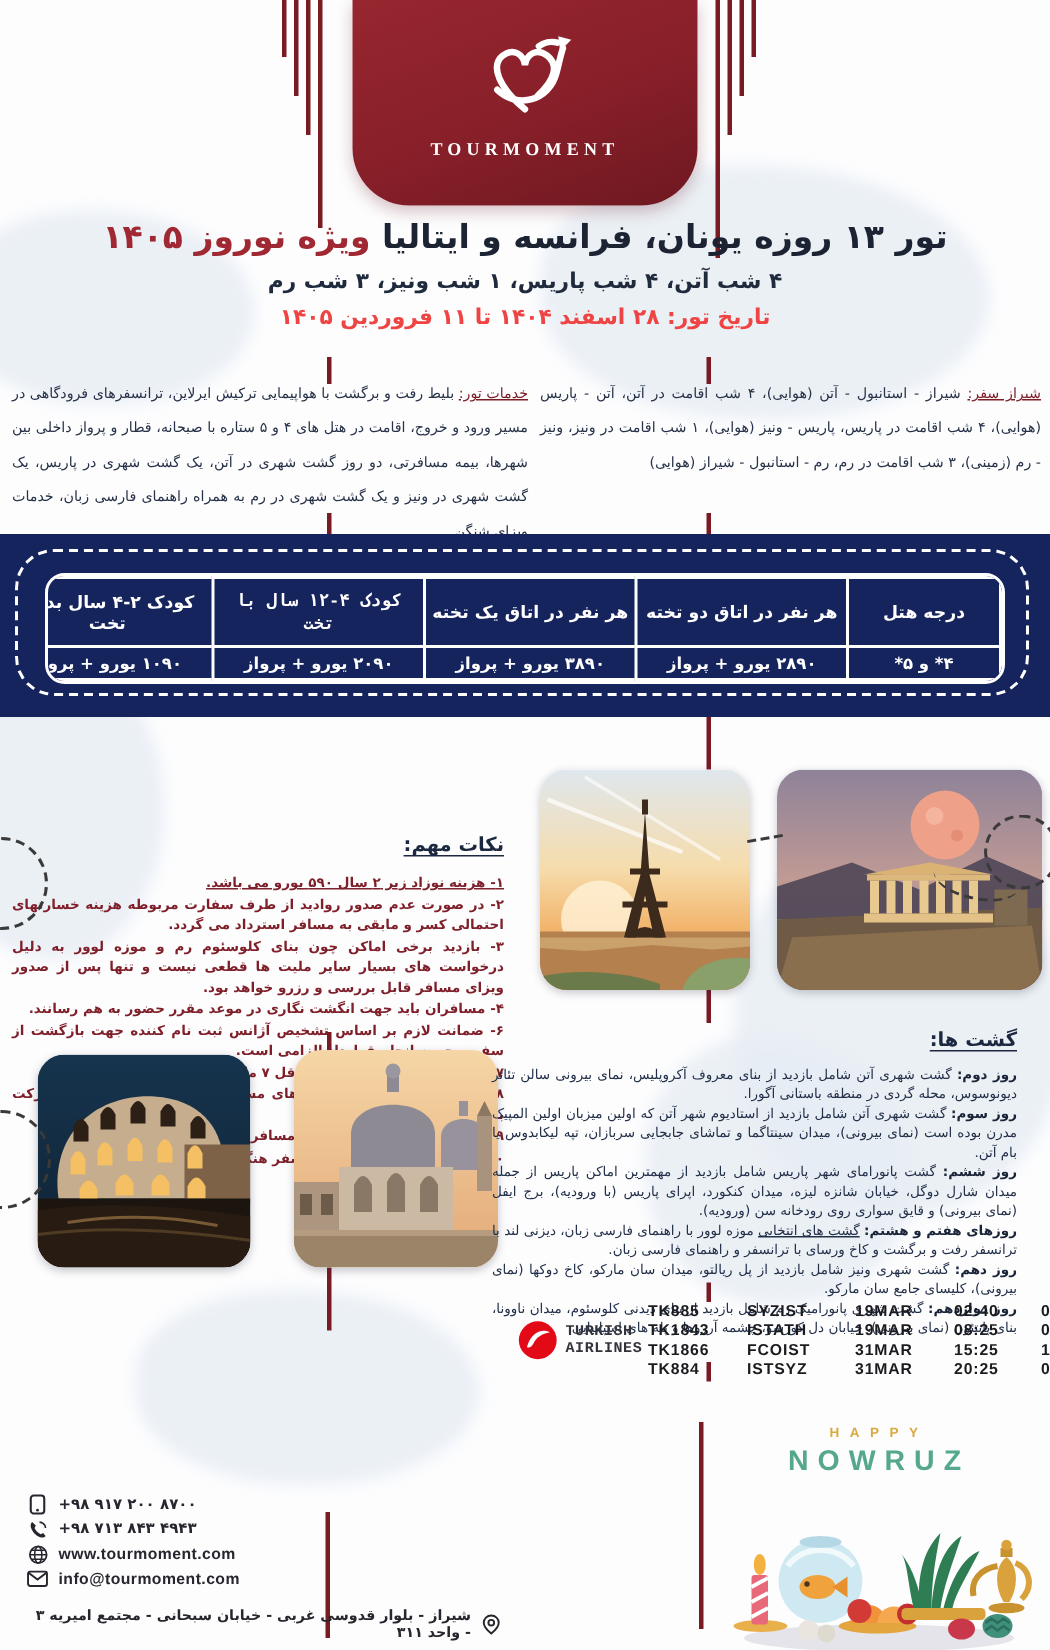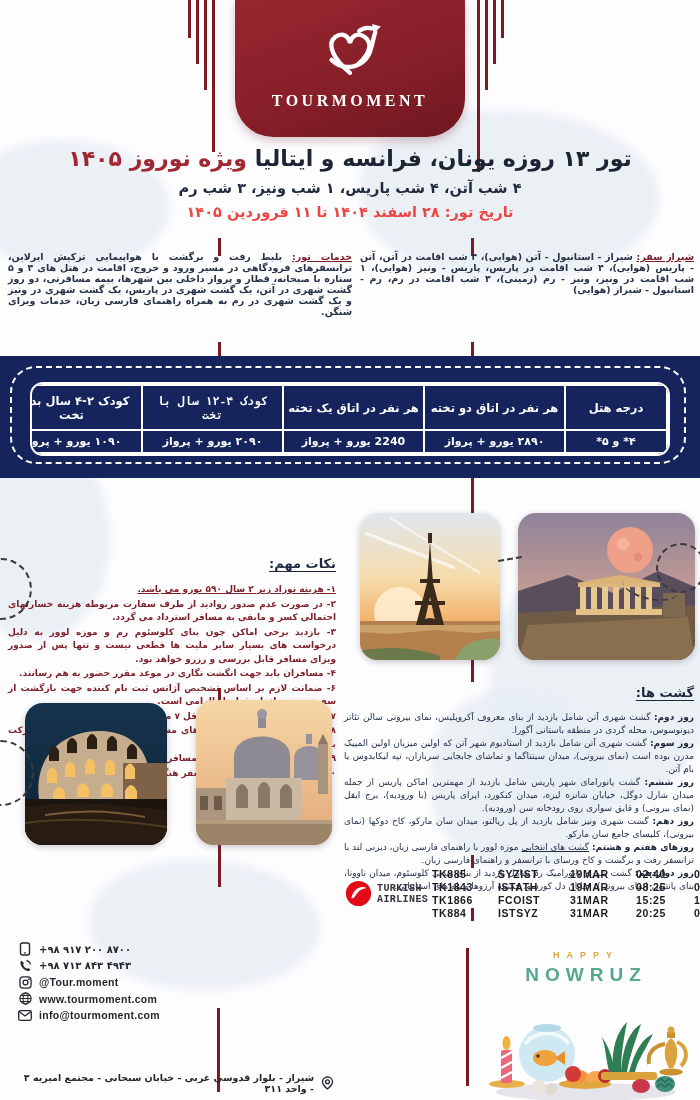--- a/index.html
+++ b/index.html
@@ -9,30 +9,30 @@
   .blob{position:absolute;background:#e7edf4;border-radius:45% 55% 50% 50%;filter:blur(5px);opacity:.8;}
   
   .vline{position:absolute;width:3px;background:#7a1b24;}
   
   .logo-box{position:absolute;left:235px;top:0;width:230px;height:137px;
     background:linear-gradient(160deg,#97262f 0%,#871f29 55%,#6f1820 100%);
     border-radius:0 0 38px 38px;display:flex;flex-direction:column;align-items:center;
     justify-content:flex-start;box-shadow:0 4px 10px rgba(100,20,30,.25);}
   .logo-heart{margin-top:10px;}
   .brand-name{color:#fff;font-family:"Liberation Serif",serif;font-weight:bold;
-    font-size:16px;letter-spacing:3.5px;margin-top:2px;}
+    font-size:12px;letter-spacing:3.5px;margin-top:2px;}
   
   .headline{position:absolute;left:0;top:146px;width:100%;text-align:center;direction:rtl;}
   .h-title{font-size:22px;font-weight:bold;color:#1c2433;}
   .h-title .hl{color:#a02832;}
   .h-sub{font-size:14.5px;font-weight:bold;color:#1f2a3d;margin-top:9px;}
   .h-date{font-size:14.5px;font-weight:bold;color:#ef4444;margin-top:8px;}
   
-  .col{position:absolute;direction:rtl;text-align:justify;font-size:9.5px;line-height:11px;
-    color:#273248;font-weight:bold;}
+  .col{position:absolute;direction:rtl;text-align:justify;font-size:9.5px;line-height:23px;
+    color:#273248;font-weight:normal;}
   .col .lbl{color:#7c1c26;text-decoration:underline;}
   
   .band{position:absolute;left:0;top:356px;width:700px;height:122px;background:#15245d;}
   .band-dash{position:absolute;left:10px;top:10px;width:672px;height:94px;
     border:2px dashed #ffffff;border-radius:26px;}
   .ptable-wrap{position:absolute;left:30px;top:26px;width:636px;height:70px;
     border:2px solid #fff;border-radius:13px;overflow:hidden;direction:rtl;}
   table.ptable{width:100%;height:100%;border-collapse:collapse;table-layout:fixed;}
   .ptable th,.ptable td{border:2px solid #fff;color:#fff;text-align:center;vertical-align:middle;
     padding:0 2px;}
@@ -40,21 +40,21 @@
   .ptable td{font-size:11px;font-weight:bold;}
   
   .notes{position:absolute;left:8px;top:514px;width:328px;direction:rtl;margin-top:42px;}
   .sec-head{font-size:13px;font-weight:bold;color:#1c2740;text-decoration:underline;
     text-underline-offset:3px;}
   .notes-list{margin-top:12px;font-size:9px;font-weight:bold;color:#7e1f2a;
     line-height:13.5px;text-align:justify;}
   .notes-list div{margin-bottom:1px;}
   .notes-list .u{text-decoration:underline;}
   
-  .tours{position:absolute;left:344px;top:682px;width:350px;direction:rtl;text-align:right;}
+  .tours{position:absolute;left:328px;top:682px;width:350px;direction:rtl;text-align:right;}
   .tours-list{margin-top:10px;font-size:9px;line-height:13px;color:#23304a;text-align:justify;}
   .tours-list b{color:#1a2438;}
   .tours-list .ul{text-decoration:underline;}
   
   .photo{position:absolute;border-radius:18px;overflow:hidden;box-shadow:0 2px 6px rgba(40,40,60,.25);}
   .photo svg{display:block;}
   
   .dcirc{position:absolute;border:2px dashed #3a3a3a;border-radius:50%;}
   .darc{position:absolute;border-bottom:2px dashed #3a3a3a;border-radius:50%;}
   .dseg{position:absolute;border-top:2px dashed #3a3a3a;}
@@ -66,21 +66,21 @@
   .frow{display:grid;grid-template-columns:66px 72px 66px 58px 70px;margin-left:92px;
     font-family:"Liberation Sans",sans-serif;font-size:10.5px;font-weight:bold;color:#1b1b1f;
     letter-spacing:.6px;line-height:13px;}
   
   .nowruz{position:absolute;left:478px;top:950px;width:216px;text-align:center;}
   .nw-happy{color:#d9a93e;font-size:9px;font-weight:bold;letter-spacing:7px;
     font-family:"Liberation Sans",sans-serif;}
   .nw-word{color:#55a88e;font-size:19px;font-weight:bold;letter-spacing:6px;margin-top:4px;
     font-family:"Liberation Sans",sans-serif;}
   
-  .contacts{position:absolute;left:18px;top:941px;width:320px;}
+  .contacts{position:absolute;left:18px;top:995px;width:320px;}
   .crow{display:flex;align-items:center;gap:7px;height:16.5px;font-family:"Liberation Sans",sans-serif;
     font-size:10.5px;font-weight:bold;color:#26262e;letter-spacing:.3px;}
   .crow.fa{font-family:"DejaVu Sans",sans-serif;font-size:10px;}
   .addr{position:absolute;left:18px;top:1072px;width:316px;direction:rtl;display:flex;
     align-items:center;gap:6px;font-size:9.5px;font-weight:bold;color:#26262e;}
   .cicon{display:inline-flex;width:14px;height:14px;align-items:center;justify-content:center;flex:none;}
 </style>
 </head>
 <body>
 
@@ -154,21 +154,21 @@
             <tr>
           <th style="width:96px;">درجه هتل</th>
           <th style="width:135px;">هر نفر در اتاق دو تخته</th>
           <th style="width:135px;">هر نفر در اتاق یک تخته</th>
           <th style="width:135px;font-family:Liberation Mono, monospace;">کودک ۴-۱۲ سال با تخت</th>
           <th style="width:135px;">کودک ۲-۴ سال بدون تخت</th>
         </tr>
         <tr>
           <td>۴* و ۵*</td>
           <td>۲۸۹۰ یورو + پرواز</td>
-          <td>2240 یورو + پرواز</td>
+          <td>۳۸۹۰ یورو + پرواز</td>
           <td>۲۰۹۰ یورو + پرواز</td>
           <td>۱۰۹۰ یورو + پرواز</td>
         </tr>
       </tbody>
         </table>
     </div>
   </div>
 
   <div class="notes">
     <div class="sec-head">نکات مهم:</div>
@@ -320,22 +320,22 @@
   <div class="dcirc" style="left:656px;top:543px;width:46px;height:46px;"></div>
   <div class="darc" style="left:622px;top:572px;width:58px;height:26px;transform:rotate(12deg);"></div>
   <div class="dseg" style="left:498px;top:558px;width:24px;transform:rotate(-10deg);"></div>
 
   <div class="tours">
     <span class="sec-head">گشت ها:</span>
     <div class="tours-list">
       <div><b>روز دوم:</b> <span>گشت شهری آتن شامل بازدید از بنای معروف آکروپلیس، نمای بیرونی سالن تئاتر دیونوسوس، محله گردی در منطقه باستانی آگورا.</span></div>
       <div><b>روز سوم:</b> <span>گشت شهری آتن شامل بازدید از استادیوم شهر آتن که اولین میزبان اولین المپیک مدرن بوده است (نمای بیرونی)، میدان سینتاگما و تماشای جابجایی سربازان، تپه لیکابدوس یا بام آتن.</span></div>
       <div><b>روز ششم:</b> <span>گشت پانورامای شهر پاریس شامل بازدید از مهمترین اماکن پاریس از جمله میدان شارل دوگل، خیابان شانزه لیزه، میدان کنکورد، اپرای پاریس (با ورودیه)، برج ایفل (نمای بیرونی) و قایق سواری روی رودخانه سن (ورودیه).</span></div>
+      <div><b>روزهای هفتم و هشتم:</b> <span class="ul">گشت های انتخابی</span> <span>موزه لوور با راهنمای فارسی زبان، دیزنی لند با ترانسفر رفت و برگشت و کاخ ورسای با ترانسفر و راهنمای فارسی زبان.</span></div>
       <div><b>روز دهم:</b> <span>گشت شهری ونیز شامل بازدید از پل ریالتو، میدان سان مارکو، کاخ دوکها (نمای بیرونی)، کلیسای جامع سان مارکو.</span></div>
-      <div><b>روزهای هفتم و هشتم:</b> <span class="ul">گشت های انتخابی</span> <span>موزه لوور با راهنمای فارسی زبان، دیزنی لند با ترانسفر رفت و برگشت و کاخ ورسای با ترانسفر و راهنمای فارسی زبان.</span></div>
       <div><b>روز دوازدهم:</b> <span>گشت شهری پانورامیک رم شامل بازدید از بنای دیدنی کلوسئوم، میدان ناوونا، بنای پانتئون (نمای بیرونی)، خیابان دل کورسو، چشمه آرزوها و پله های اسپانیایی.</span></div>
     </div>
   </div>
 
   <div class="flights">
     <div class="tk-logo">
       <svg width="27" height="27" viewBox="0 0 30 30">
         <circle cx="15" cy="15" r="14" fill="#e30a17"></circle>
         <path d="M7 20 C10 9 18 6 24 9 C18 10 14 13 12 17 C10.5 20 8.5 21 7 20 Z" fill="#ffffff"></path>
       </svg>
@@ -438,30 +438,20 @@
         <svg width="13" height="13" viewBox="0 0 16 16">
             <path d="M3 2 L6 5 L5 7 C6 9.5 8.5 11.5 10 12 L12 11 L14 13.5 C13 15 11 15 9.5 14.5 C6 13.2 3 10 2 6.5 C1.5 5 1.8 3.2 3 2 Z" fill="#26262e"></path>
             <path d="M9 2 C12 2.5 13.8 4.5 14 7" stroke="#26262e" stroke-width="1.3" fill="none"></path>
           </svg>
       </span>
         <span>+۹۸ ۷۱۳ ۸۴۳ ۴۹۴۳</span>
     </div>
     <div class="crow">
       <span class="cicon">
         <svg width="13" height="13" viewBox="0 0 14 14">
-            <rect x="1" y="1" width="12" height="12" rx="3.5" fill="none" stroke="#26262e" stroke-width="1.4"></rect>
-            <circle cx="7" cy="7" r="2.6" fill="none" stroke="#26262e" stroke-width="1.4"></circle>
-            <circle cx="10.6" cy="3.4" r="0.9" fill="#26262e"></circle>
-          </svg>
-      </span>
-        <span>@Tour.moment</span>
-    </div>
-    <div class="crow">
-      <span class="cicon">
-        <svg width="13" height="13" viewBox="0 0 14 14">
             <circle cx="7" cy="7" r="6" fill="none" stroke="#26262e" stroke-width="1.3"></circle>
             <ellipse cx="7" cy="7" rx="2.6" ry="6" fill="none" stroke="#26262e" stroke-width="1.1"></ellipse>
             <path d="M1 7 h12 M2 3.8 h10 M2 10.2 h10" stroke="#26262e" stroke-width="1.1"></path>
           </svg>
       </span>
         <span>www.tourmoment.com</span>
     </div>
     <div class="crow">
       <span class="cicon">
         <svg width="14" height="11" viewBox="0 0 14 11">

